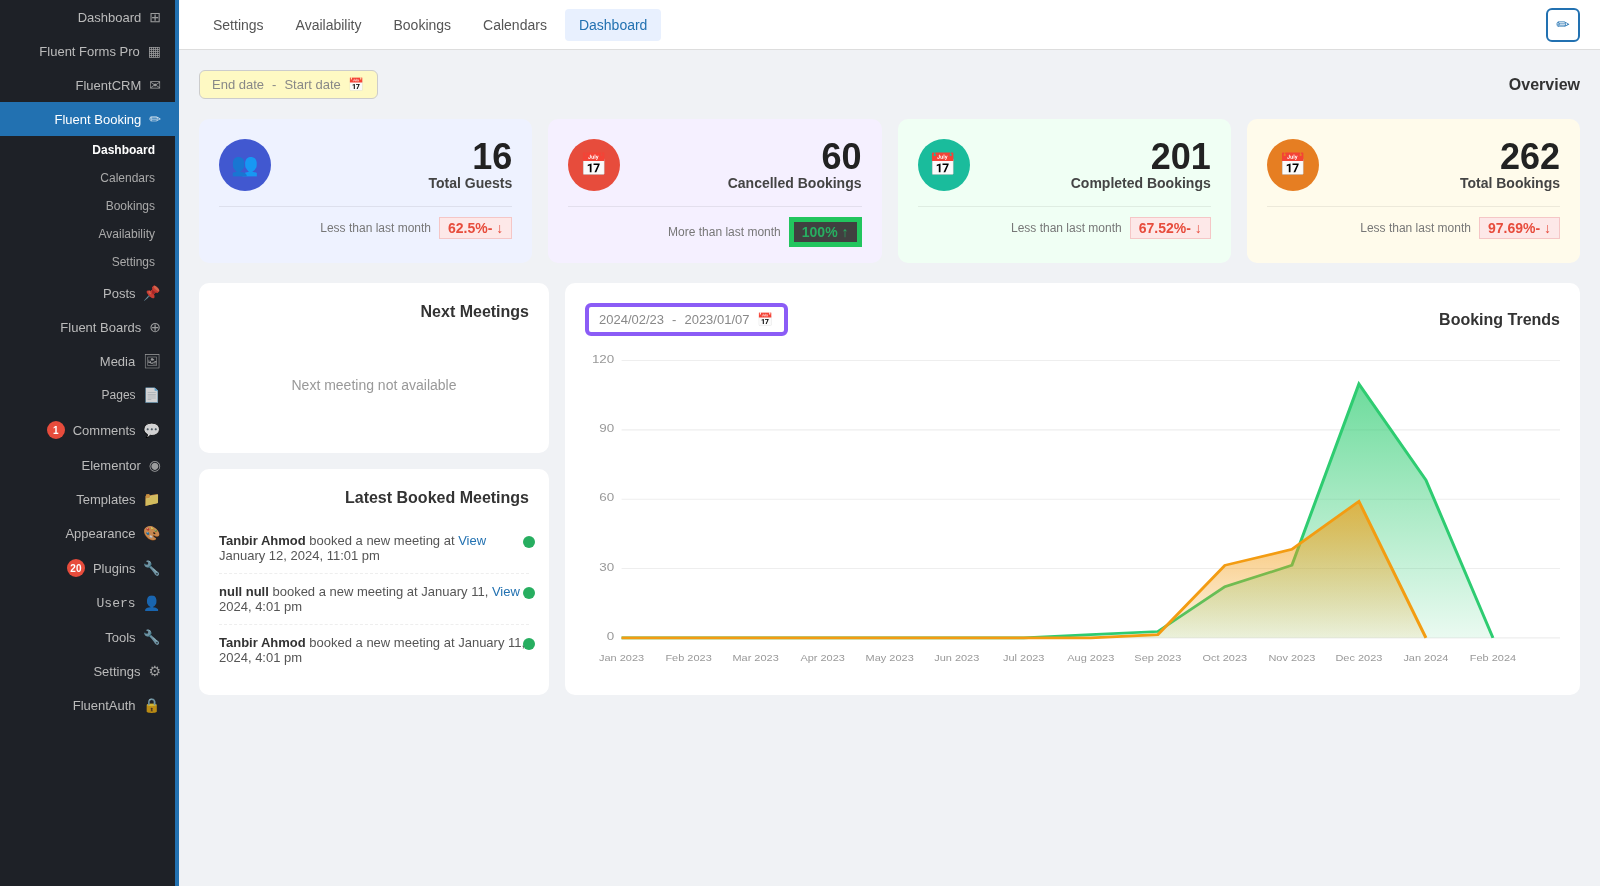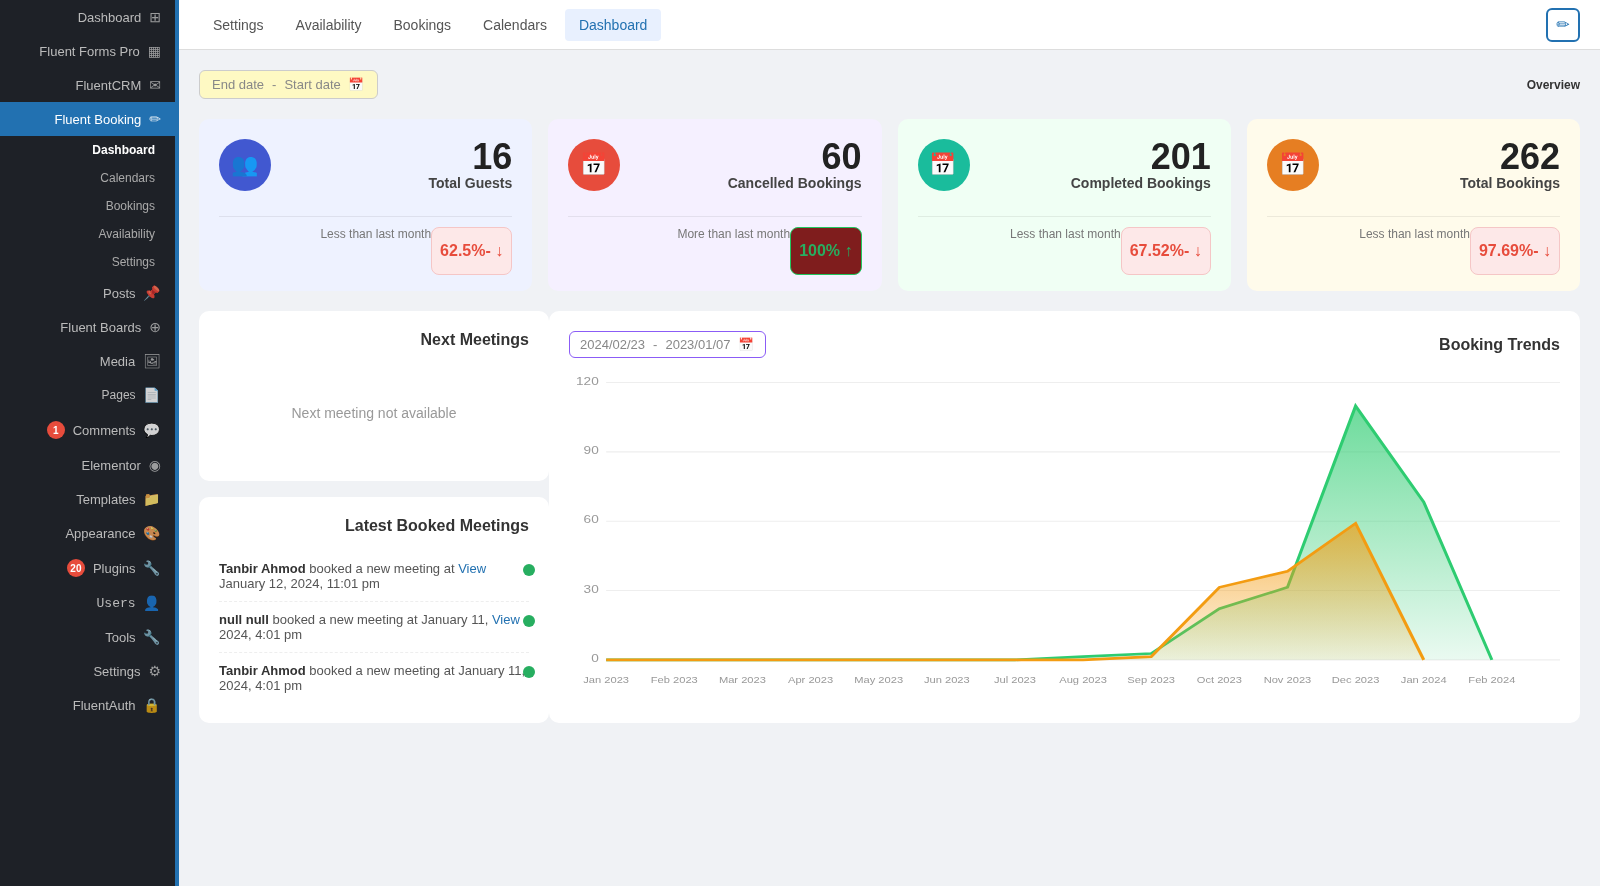--- a/index.html
+++ b/index.html
@@ -119,21 +119,21 @@
       align-items: center;
       border: 1px solid #ccc;
       border-radius: 6px;
       padding: 6px 12px;
       background: #fef9c3;
       gap: 8px;
       color: #888;
       font-size: 13px;
     }
     .overview-label {
-      font-size: 12px;
+      font-size: 16px;
       font-weight: 600;
       color: #333;
     }
 
     
     .stats-row {
       display: grid;
       grid-template-columns: repeat(4, 1fr);
       gap: 16px;
     }
@@ -166,42 +166,43 @@
     }
     .stat-icon.blue { background: #4158d0; color: #fff; }
     .stat-icon.red { background: #e74c3c; color: #fff; }
     .stat-icon.teal { background: #1abc9c; color: #fff; }
     .stat-icon.orange { background: #e67e22; color: #fff; }
     .stat-numbers { text-align: right; flex: 1; }
     .stat-number { font-size: 36px; font-weight: 700; color: #222; line-height: 1; }
     .stat-title { font-size: 14px; font-weight: 600; color: #444; text-align: right; }
     .stat-footer {
       display: flex;
-      align-items: flex-start;
+      align-items: center;
       justify-content: flex-end;
+      gap: 8px;
       font-size: 12px;
       color: #777;
-      margin-top: 19px;
+      margin-top: 9px;
       border-top: 1px solid rgba(0,0,0,0.07);
       padding-top: 10px;
     }
     .stat-badge {
-      border-radius: 8px;
-      padding: 14px 8px;
-      font-size: 16px;
+      border-radius: 0;
+      padding: 2px 8px;
+      font-size: 14px;
       font-weight: 600;
     }
     .stat-badge.red { background: #fde8e8; color: #e74c3c; border: 1px solid #f5c6c6; }
-    .stat-badge.green { background: #7f1d1d; color: #27ae60; border: 1px solid #22c55e; }
+    .stat-badge.green { background: #404040; color: #27ae60; border: 5px solid #22c55e; }
 
     
     .bottom-row {
       display: grid;
       grid-template-columns: 350px 1fr;
-      gap: 0;
+      gap: 16px;
     }
 
     
     .meetings-panel {
       display: flex;
       flex-direction: column;
       gap: 16px;
     }
     .panel-card {
       background: #fff;
@@ -261,21 +262,21 @@
       margin-bottom: 16px;
     }
     .trends-title {
       font-size: 16px;
       font-weight: 600;
       color: #333;
     }
     .trends-date-filter {
       display: flex;
       align-items: center;
-      border: 1px solid #8b5cf6;
+      border: 4px solid #8b5cf6;
       border-radius: 6px;
       padding: 5px 10px;
       background: #fff;
       gap: 8px;
       color: #888;
       font-size: 13px;
     }
 
     
     .chart-area {

